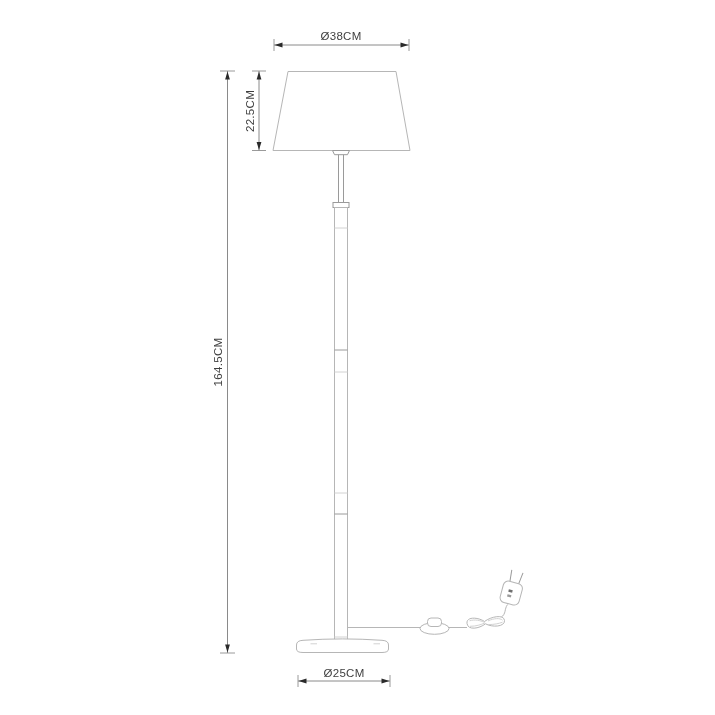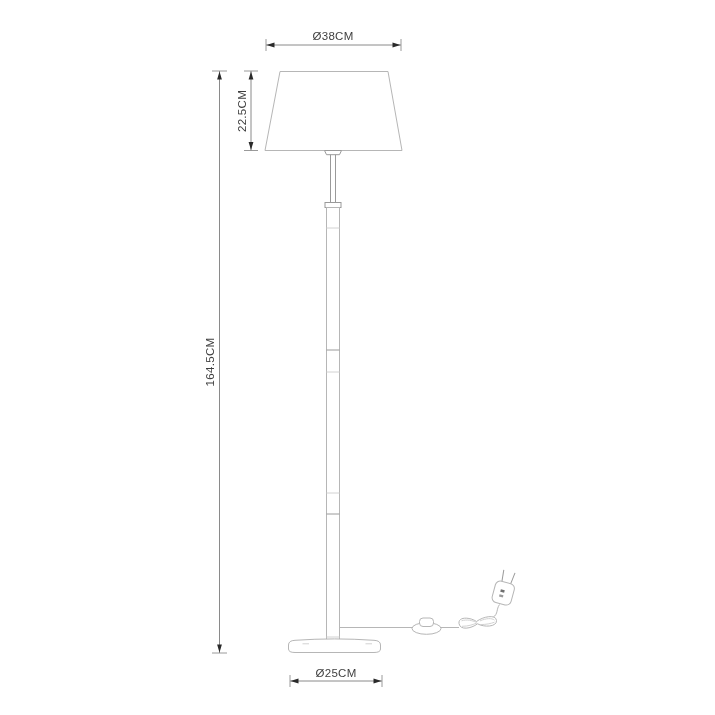--- a/index.html
+++ b/index.html
@@ -8,21 +8,21 @@
     --outline-dark:#9a9a9a;
     --outline-light:#d2d2d2;
     --dimension-line:#8a8a8a;
     --tick:#9a9a9a;
     --arrow:#2a2a2a;
     --text:#3f3f3f;
   }
   html,body{margin:0;padding:0;background:var(--background);}
   .stage{
     position:relative;width:695px;height:715px;background:var(--background);
-    font-family:"Liberation Sans",sans-serif;overflow:hidden;
+    font-family:"Liberation Sans",sans-serif;overflow:hidden;padding-left:8px;
   }
   svg{display:block;}
   svg text{
     font-family:"Liberation Sans",sans-serif;
     font-size:11.5px;letter-spacing:.3px;fill:var(--text);
   }
   .lamp-stroke{fill:none;stroke:var(--outline);stroke-width:1;}
   .lamp-stroke-dark{fill:none;stroke:var(--outline-dark);stroke-width:1;}
   .lamp-stroke-light{fill:none;stroke:var(--outline-light);stroke-width:1;}
   .fill-white{fill:#ffffff;}

